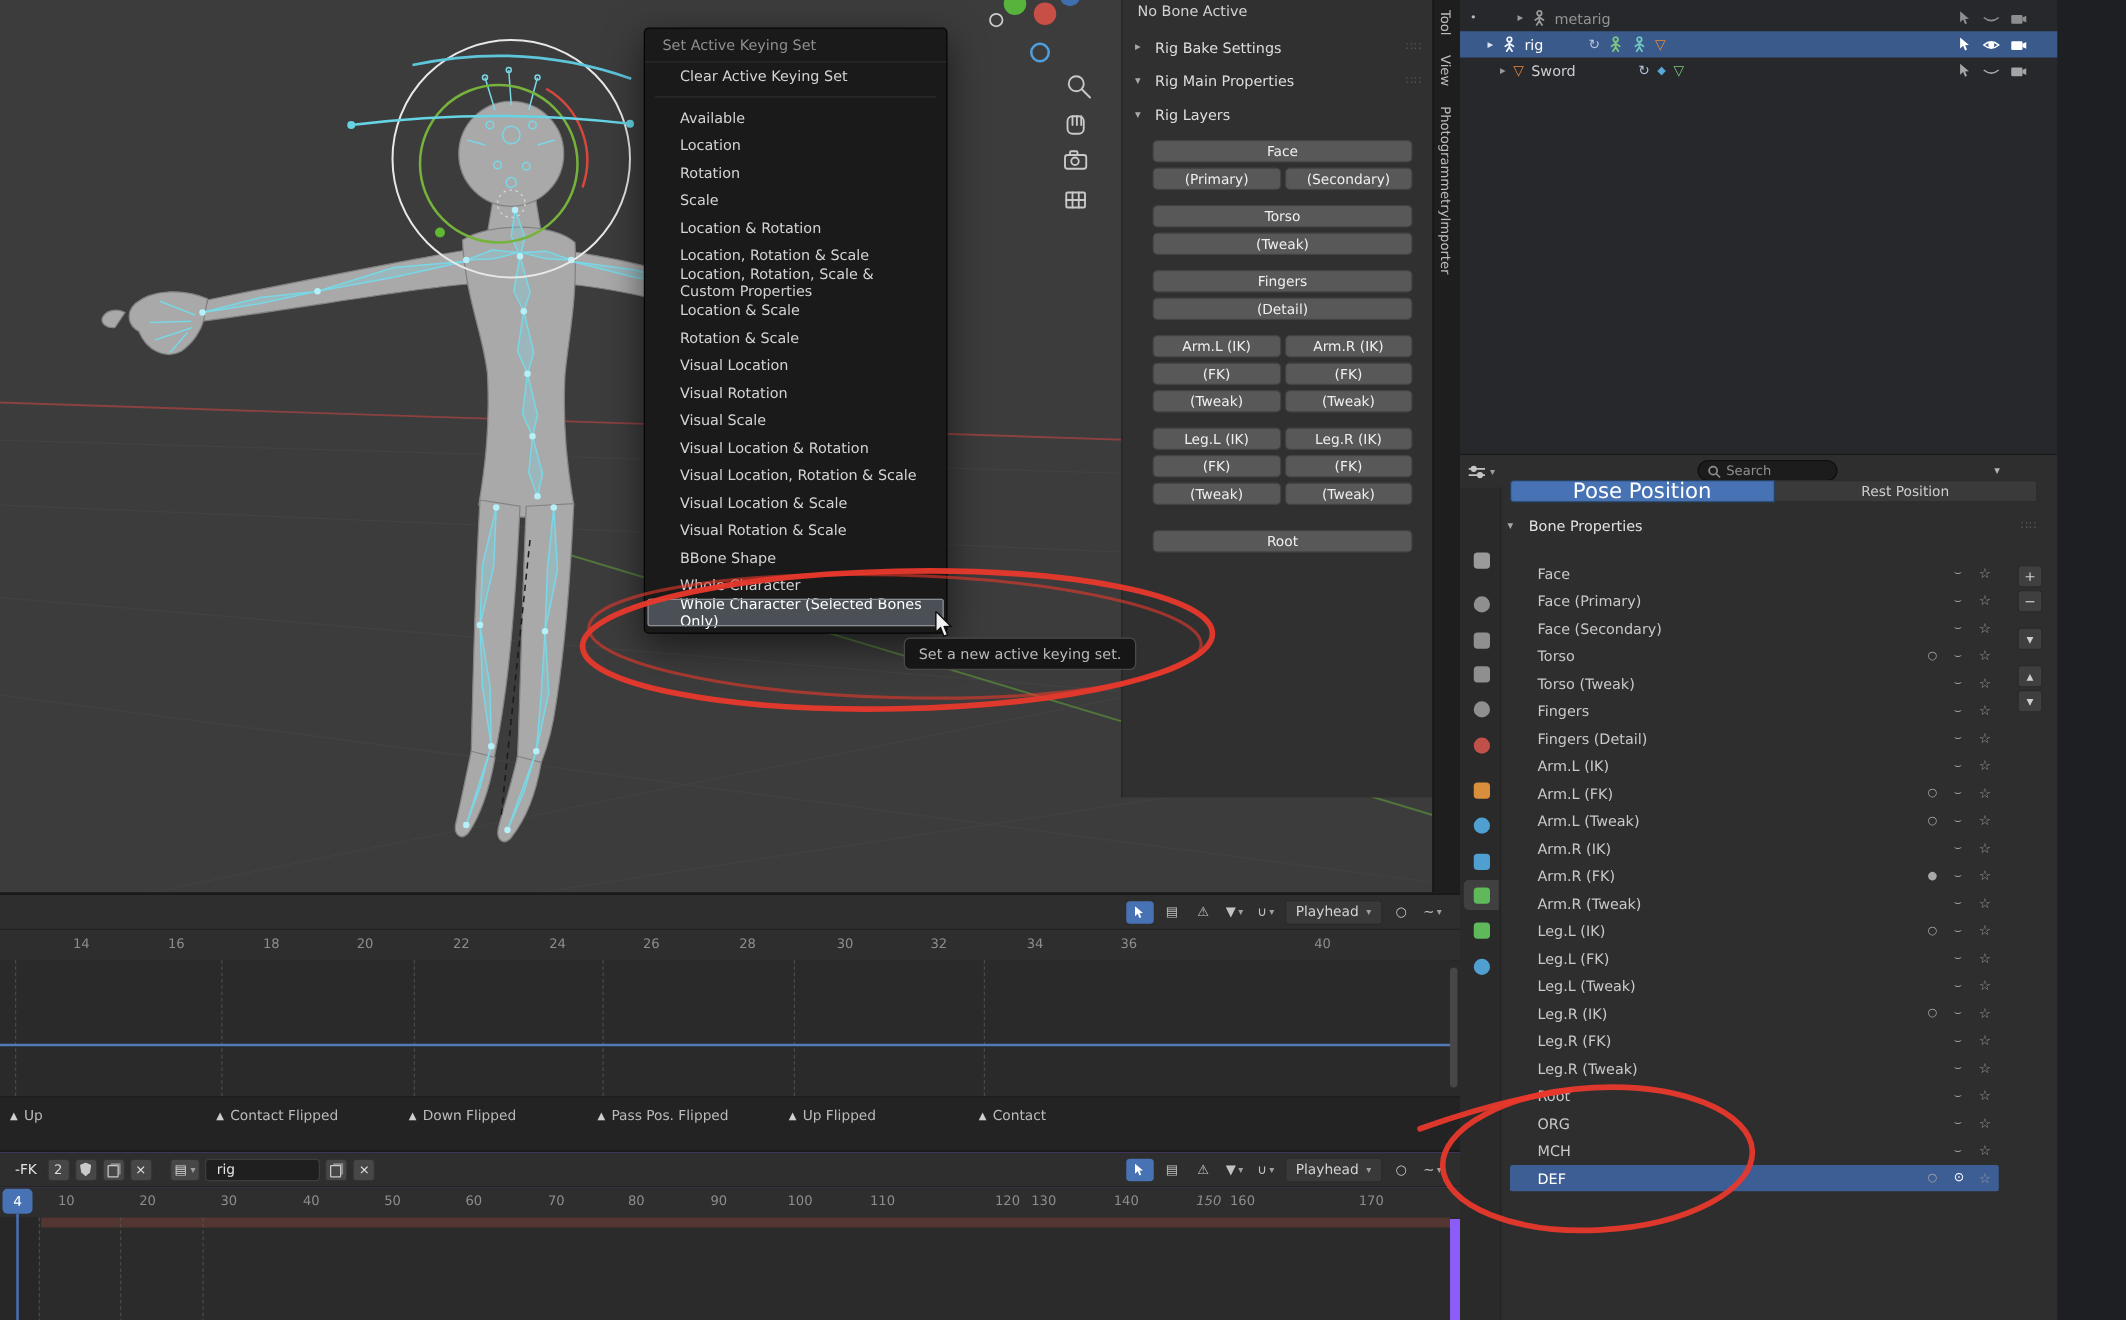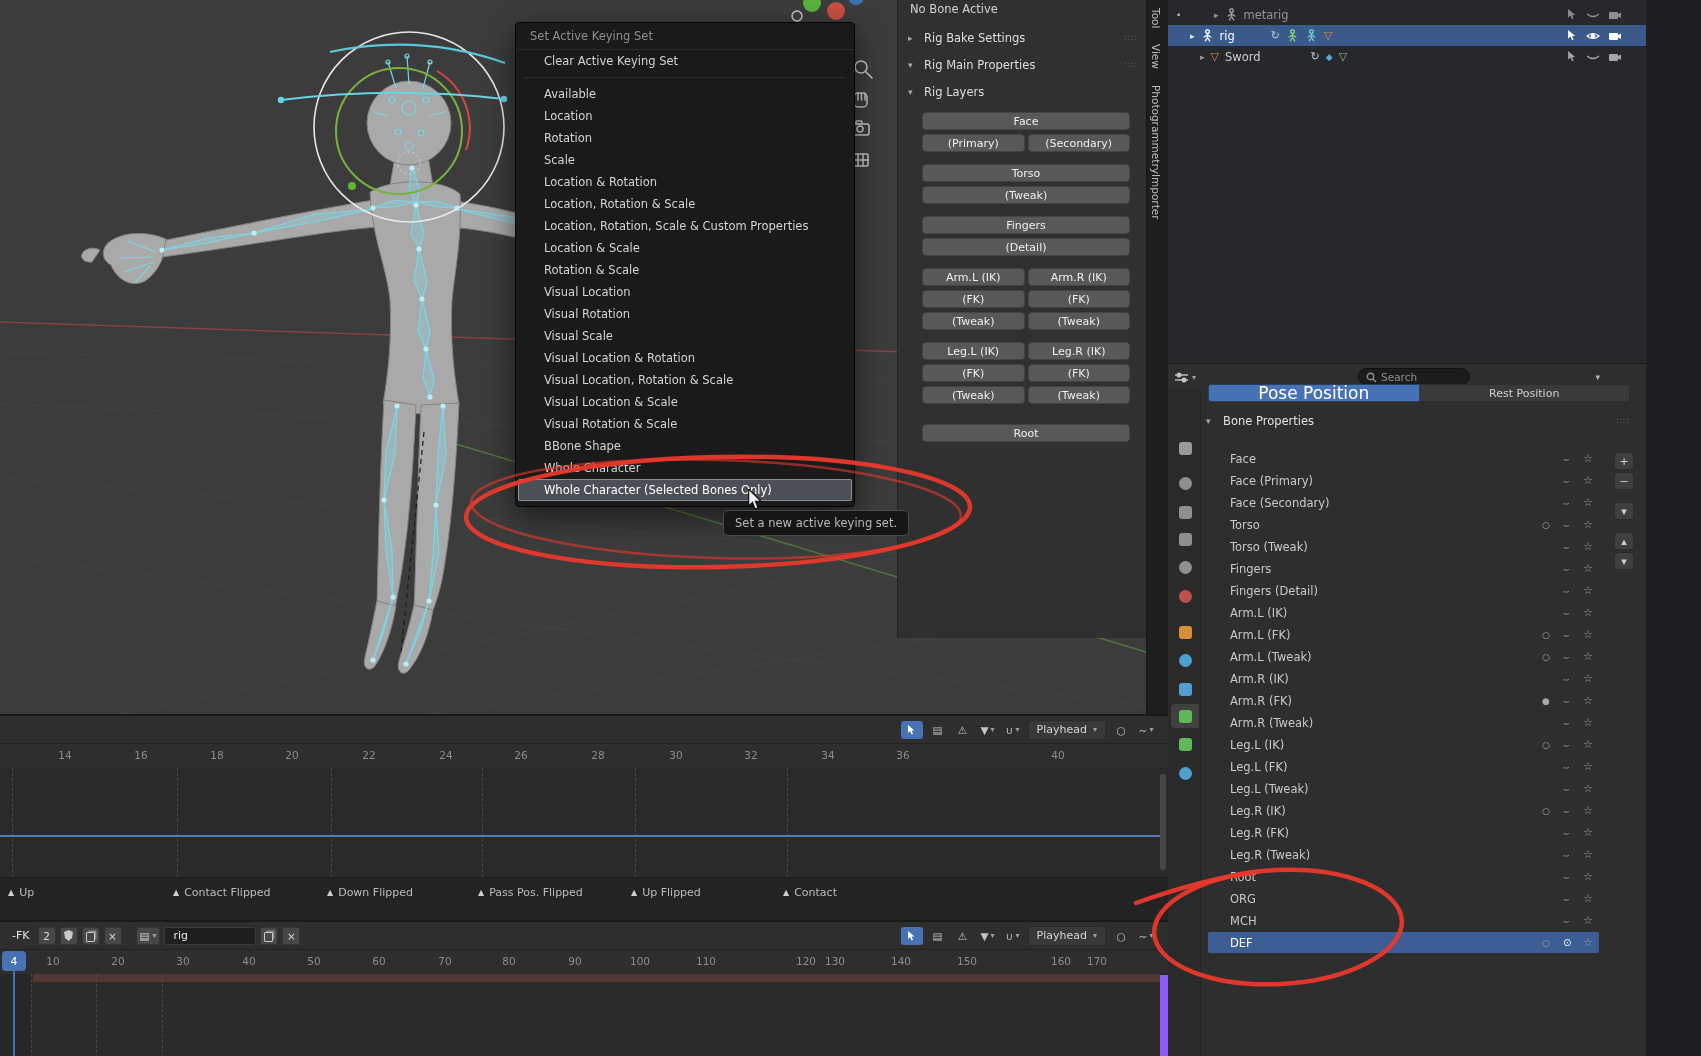--- a/index.html
+++ b/index.html
@@ -23,21 +23,21 @@
           display:flex;align-items:center;justify-content:center;font-size:11px;color:#efefef;white-space:nowrap;overflow:hidden}
   .rl-btn.wide{grid-column:span 2}
   .rl-btn.gap{height:4px;background:none;border:none}
   .rl-btn.gap.big{height:12px}
 
   
   #tabstrip{position:absolute;left:1146px;top:0;width:22px;height:714px;background:#1e1e1e;border-left:1px solid #151515;box-sizing:border-box}
   .vtab{writing-mode:vertical-rl;font-size:10.5px;color:#bdbdbd;padding:8px 3px;white-space:nowrap}
 
   
-  #keymenu{position:absolute;left:515px;top:22px;width:340px;background:#1a1a1a;border:1px solid #050505;
+  #keymenu{position:absolute;left:515px;top:22px;width:243px;background:#1a1a1a;border:1px solid #050505;
            border-radius:4px;box-shadow:0 10px 30px rgba(0,0,0,.55);z-index:20;padding-bottom:5px;box-sizing:border-box}
   .km-title{height:26px;display:flex;align-items:center;padding:0 14px;color:#8f8f8f;border-bottom:1px solid #2b2b2b;font-size:11.5px}
   .mi{height:22px;display:flex;align-items:center;padding:0 12px 0 28px;color:#d4d4d4;font-size:11.5px}
   .mi.sep{height:0;border-top:1px solid #2d2d2d;margin:5px 8px;padding:0}
   .mi.hl{background:#4b5057;outline:1px solid #8a8f94;outline-offset:-1px;color:#fff;border-radius:2px;margin:0 2px;padding-left:26px}
 
   #tooltip{position:absolute;left:723px;top:510px;background:#161616;border:1px solid #4a4a4a;border-radius:5px;
            padding:5px 11px;font-size:11.5px;color:#b9b9b9;white-space:nowrap;z-index:25}
   #cursor{position:absolute;left:747px;top:489px;z-index:70}
 
@@ -636,22 +636,22 @@
         <span class="tick" style="left: 314px;">50</span>
         <span class="tick" style="left: 379px;">60</span>
         <span class="tick" style="left: 445px;">70</span>
         <span class="tick" style="left: 509px;">80</span>
         <span class="tick" style="left: 575px;">90</span>
         <span class="tick" style="left: 640px;">100</span>
         <span class="tick" style="left: 706px;">110</span>
         <span class="tick" style="left: 806px; text-align: right;">120</span>
         <span class="tick" style="left: 835px;">130</span>
         <span class="tick" style="left: 901px;">140</span>
-        <span class="tick" style="left: 967px;">150</span>
-        <span class="tick" style="left: 1061px;">160</span>
+        <span class="tick" style="left: 967px; font-style: italic;">150</span>
+        <span class="tick" style="left: 994px;">160</span>
         <span class="tick" style="left: 1097px;">170</span>
       </div>
   </div>
   <div class="ph-badge">4</div>
   <div class="ph-line"></div>
   <div class="ae-track">
     <div class="prestart"></div>
     <div class="range-band"></div>
     <div class="fill">
 

